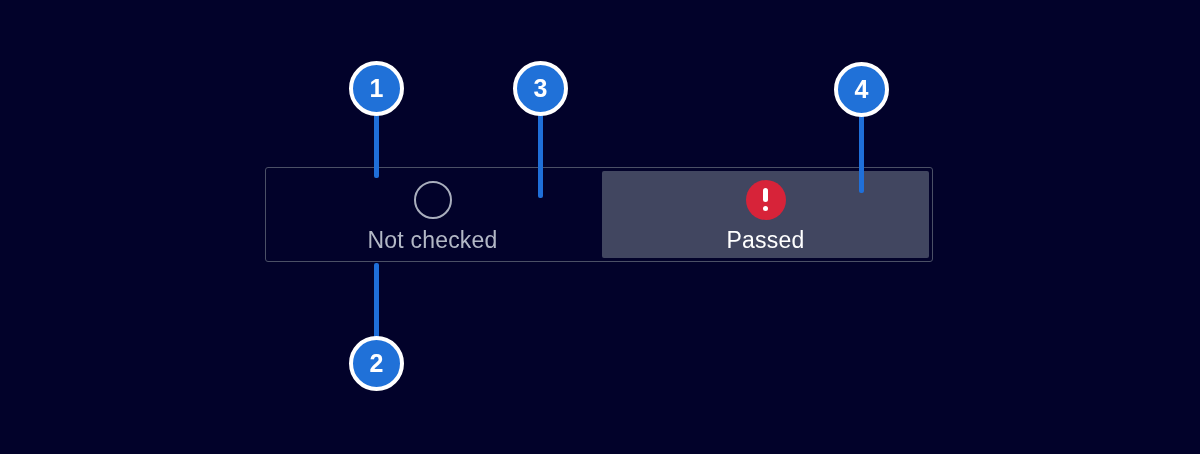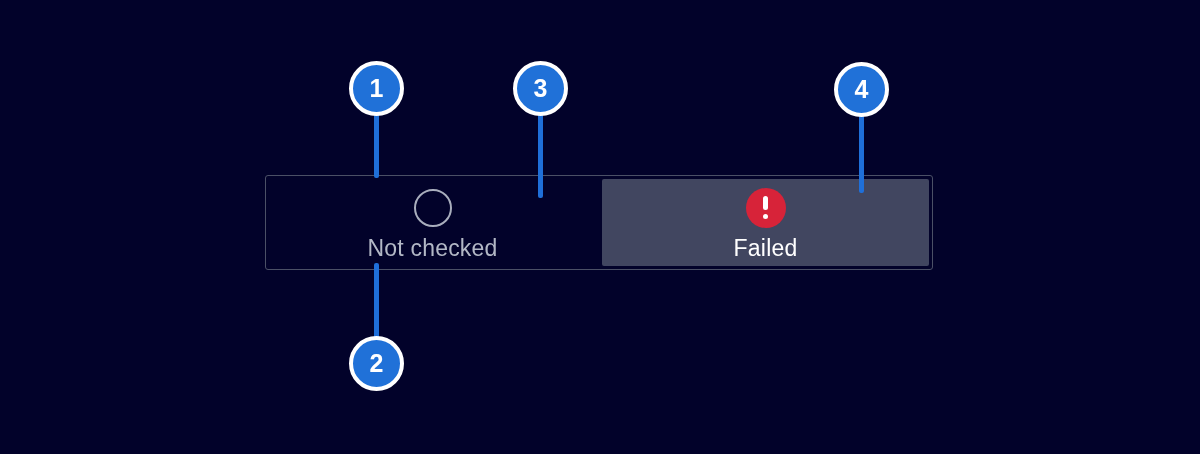--- a/index.html
+++ b/index.html
@@ -15,21 +15,21 @@
     position: relative;
     width: 1200px;
     height: 454px;
     background: #02022a;
   }
 
   
   .status-bar {
     position: absolute;
     left: 265px;
-    top: 175px;
+    top: 167px;
     width: 668px;
     height: 95px;
     border: 1px solid #4b5066;
     border-radius: 3px;
     display: flex;
     align-items: stretch;
     z-index: 1;
   }
 
   .segment {
@@ -153,21 +153,21 @@
       <div class="segment-label">Not checked</div>
     </div>
 
     <div class="segment selected">
       <div class="icon-slot">
         <div class="error-badge">
           <div class="excl-bar"></div>
           <div class="excl-dot"></div>
         </div>
       </div>
-      <div class="segment-label">Failed</div>
+      <div class="segment-label">Passed</div>
     </div>
 
 
   </div>
 
   <div class="callout-badge badge-1">1</div>
   <div class="callout-badge badge-2">2</div>
   <div class="callout-badge badge-3">3</div>
   <div class="callout-badge badge-4">4</div>
 

